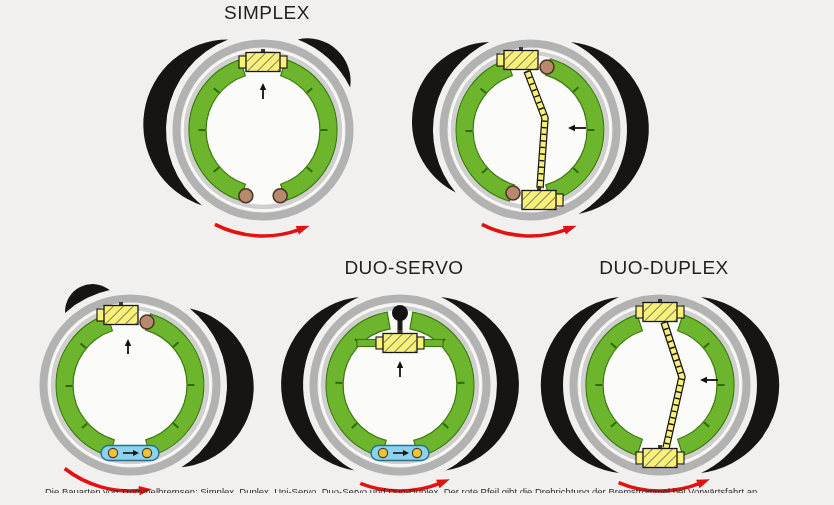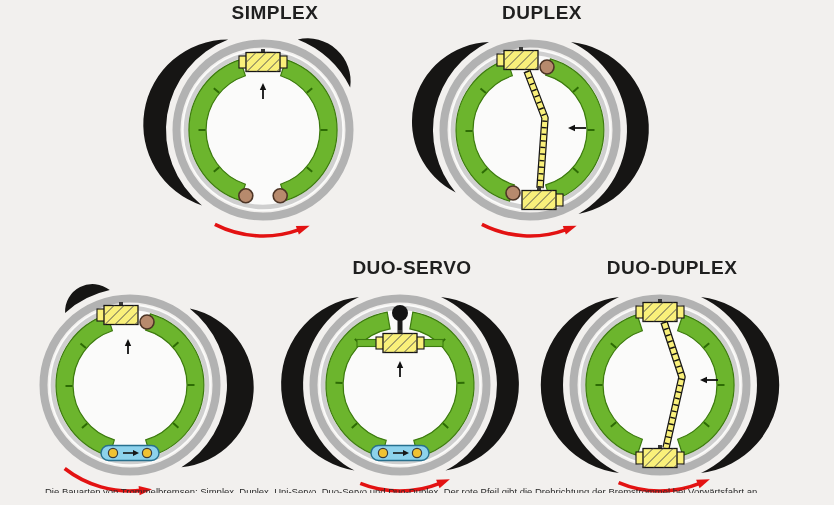--- a/index.html
+++ b/index.html
@@ -1,21 +1,21 @@
 <!DOCTYPE html>
 <html style="--bg: #f2f0ee; --title: #1f1f1f;"><head>
 <meta charset="utf-8">
 <style>
   html,body{margin:0;padding:0;background:#f2f0ee;}
   body{font-family:"Liberation Sans",sans-serif;}
   #stage{position:relative;width:834px;height:505px;background:var(--bg,#f2f0ee);overflow:hidden;}
   figure{margin:0;}
   .panel{position:absolute;width:260px;height:250px;}
-  .panel .title{position:absolute;top:2px;left:12px;width:100%;text-align:center;
-    font-size:19px;letter-spacing:.5px;font-weight:700;color:var(--title,#1f1f1f);}
+  .panel .title{position:absolute;top:2px;left:4px;width:100%;text-align:center;
+    font-size:19px;letter-spacing:.5px;font-weight:400;color:var(--title,#1f1f1f);}
   .panel svg{position:absolute;left:0;top:0;display:block;}
   #caption{position:absolute;left:2px;bottom:12px;width:812px;height:7px;overflow:hidden;
     font-size:9.5px;line-height:11px;color:#2a2a2a;white-space:nowrap;margin-left:43px;}
 </style>
 </head>
 <body>
 
 <div id="stage">
 
   <figure class="panel" style="left:133px;top:0">
@@ -51,21 +51,20 @@
         <circle cx="112.8" cy="195.8" r="7" fill="#b78a6d" stroke="#4d3526" stroke-width="1.6"></circle>
         <circle cx="147.2" cy="195.8" r="7" fill="#b78a6d" stroke="#4d3526" stroke-width="1.6"></circle>
         <line x1="130" y1="99" x2="130.0" y2="89.0" stroke="#111" stroke-width="1.8"></line>
         <path d="M 130.0 83.0 L 133.2 90.0 L 126.8 90.0 Z" fill="#111"></path>
         <path d="M 81.9 224.4 A 106 106 0 0 0 166.3 229.6" fill="none" stroke="#e31212" stroke-width="3.6"></path>
         <path d="M 176.6 225.8 L 165.9 234.6 L 162.8 226.0 Z" fill="#e31212"></path>
       </svg>
   </figure>
 
   <figure class="panel" style="left:400px;top:0">
-    <figcaption class="title">DUPLEX</figcaption>
     <svg width="260" height="250" viewBox="0 0 260 250">
         <path d="M 55.7 192.4 A 97 97 0 0 1 89.0 42.1 A 79.4 79.4 0 0 0 55.7 192.4 Z" fill="#161514"></path>
         <path d="M 171.0 42.1 A 97 97 0 0 1 178.5 214.0 A 87.0 87.0 0 0 0 171.0 42.1 Z" fill="#161514"></path>
         <circle cx="130" cy="130" r="81" fill="#fbfbfa"></circle>
         <circle cx="130" cy="130" r="86.5" fill="none" stroke="#b2b2b2" stroke-width="8"></circle>
         <circle cx="130" cy="130" r="77" fill="none" stroke="#cfcfcf" stroke-width="4.6"></circle>
         <path d="M 109.6 201.1 A 74 74 0 0 1 107.1 59.6 L 112.4 75.8 A 57 57 0 0 0 114.3 184.8 Z" fill="#6cb52d" stroke="#3c7a0e" stroke-width="1.2"></path>
         <line x1="87.2" y1="168.4" x2="82.0" y2="173.1" stroke="#2d6b05" stroke-width="2"></line>
         <line x1="72.5" y1="131.0" x2="65.5" y2="131.1" stroke="#2d6b05" stroke-width="2"></line>
         <line x1="85.9" y1="93.1" x2="80.5" y2="88.6" stroke="#2d6b05" stroke-width="2"></line>

